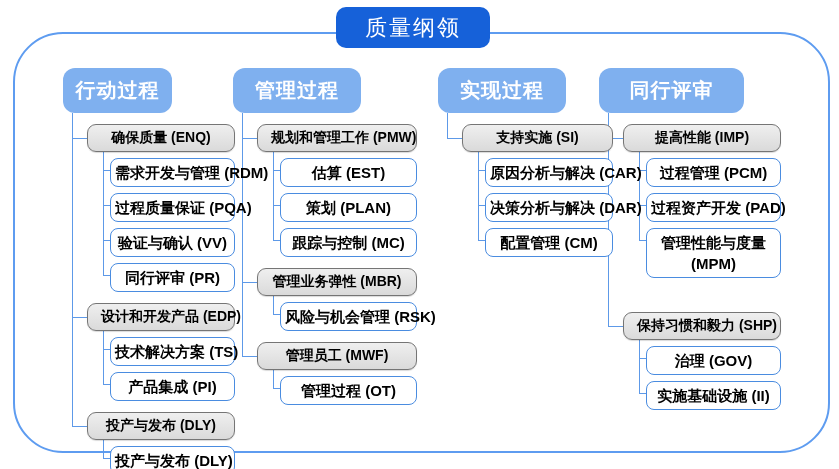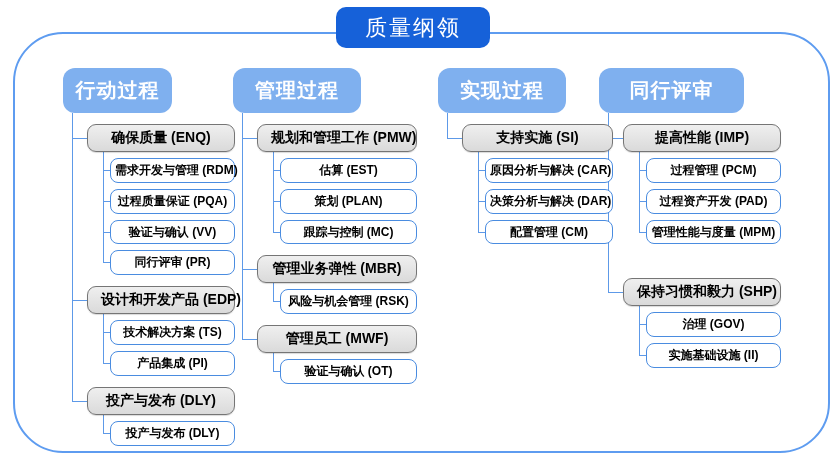--- a/index.html
+++ b/index.html
@@ -61,21 +61,21 @@
 
   .children{position:relative;margin-left:16px;}  
   .child{position:relative;padding-top:6px;padding-left:7px;}
   .child::before{content:'';position:absolute;left:0;top:18px;width:7px;height:0;
                  border-top:1.5px solid var(--line_blue);}
   .child::after{content:'';position:absolute;left:0;top:0;height:100%;width:0;
                 border-left:1.5px solid var(--line_blue);}
   .child:last-child::after{height:18px;}
 
   .white-box{position:relative;z-index:1;background:#fff;border:1.5px solid var(--node_border_blue);
-             border-radius:8px;font-weight:bold;font-size:12px;color:#000;text-align:center;
+             border-radius:8px;font-weight:bold;font-size:15px;color:#000;text-align:center;
              padding:3px 4px;line-height:1.4;white-space:nowrap;}
   
   .col-4 .group:first-child .child:last-child .white-box{white-space:normal;}
 </style>
 </head>
 <body>
 
 <div id="canvas">
   <div class="frame"></div>
   <div class="title-box">质量纲领</div>
@@ -143,21 +143,21 @@
             <div class="children">
               <div class="child">
                 <div class="white-box">风险与机会管理 (RSK)</div>
               </div>
             </div>
           </div>
           <div class="group">
             <div class="gray-box">管理员工 (MWF)</div>
             <div class="children">
               <div class="child">
-                <div class="white-box">验证与确认 (OT)</div>
+                <div class="white-box">管理过程 (OT)</div>
               </div>
             </div>
           </div>
         </div>
       </div>
       <div class="column col-3">
         <div class="col-header">实现过程</div>
         <div class="col-body">
           <div class="group">
             <div class="gray-box">支持实施 (SI)</div>

